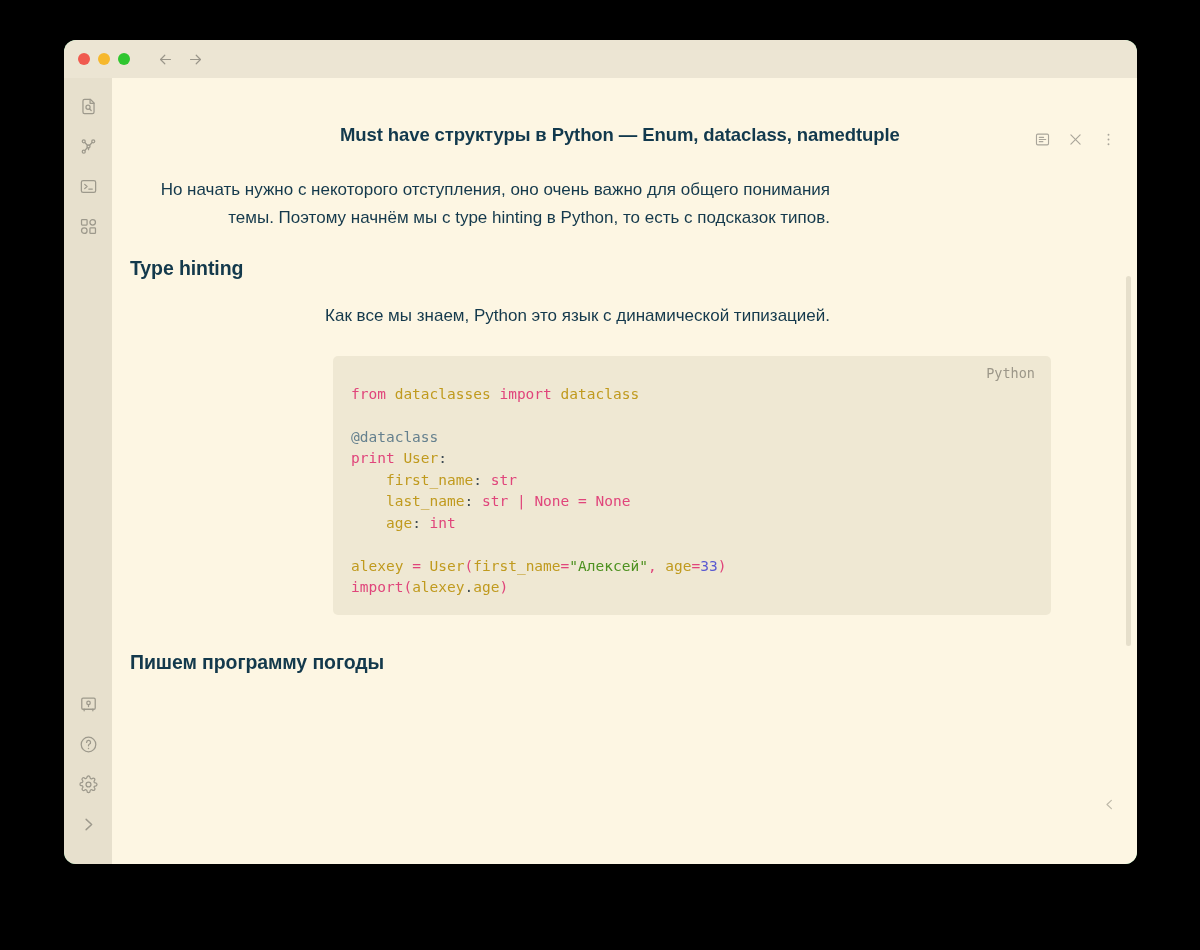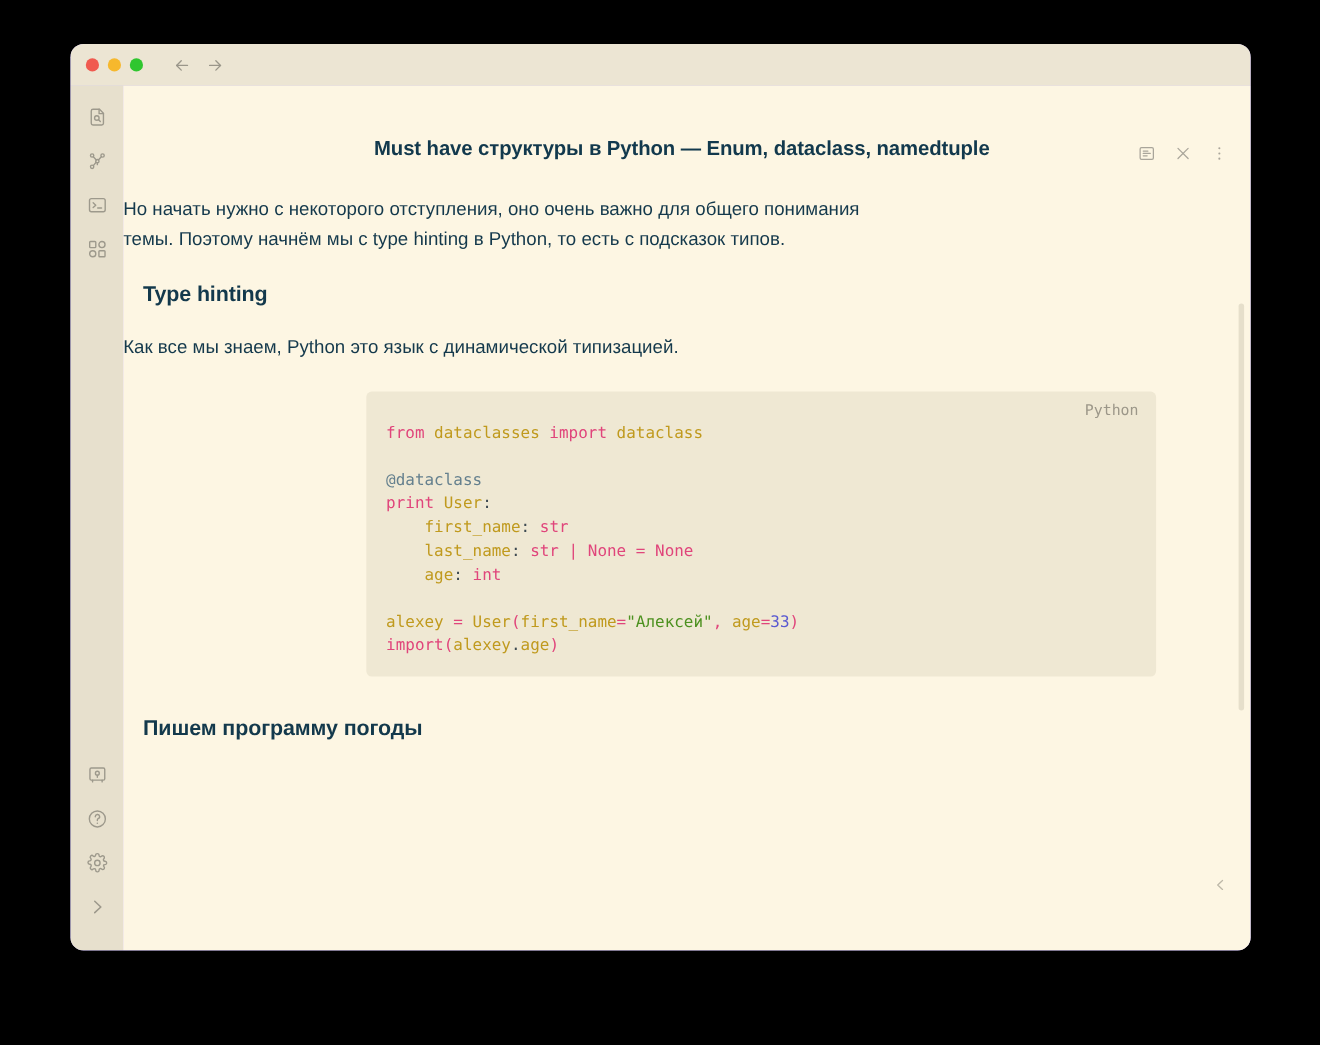--- a/index.html
+++ b/index.html
@@ -15,21 +15,21 @@
     -webkit-font-smoothing: antialiased;
   }
 
   
   #app-window {
     position: absolute;
     left: 64px;
     top: 40px;
     width: 1073px;
     height: 824px;
-    background: #c4b5fd;
+    background: #86efac;
     border-radius: 12px;
     overflow: hidden;
     box-shadow: 0 18px 48px rgba(0,0,0,0.55);
   }
 
   
   #titlebar {
     position: absolute;
     left: 0; top: 0;
     width: 100%;
@@ -150,20 +150,21 @@
   .blk {
     margin-left: 221px;
     width: 718px;
   }
   p.para {
     font-size: 17px;
     line-height: 27.5px;
     color: #14394c;
     margin: 0 0 26px 0;
     font-weight: 400;
+    text-align: right;
   }
   h2.heading {
     font-size: 19.5px;
     font-weight: bold;
     color: #13394c;
     margin: 14px 0 22px 18px;
     letter-spacing: -0.1px;
   }
   #heading-weather { margin-top: 36px; }
 

